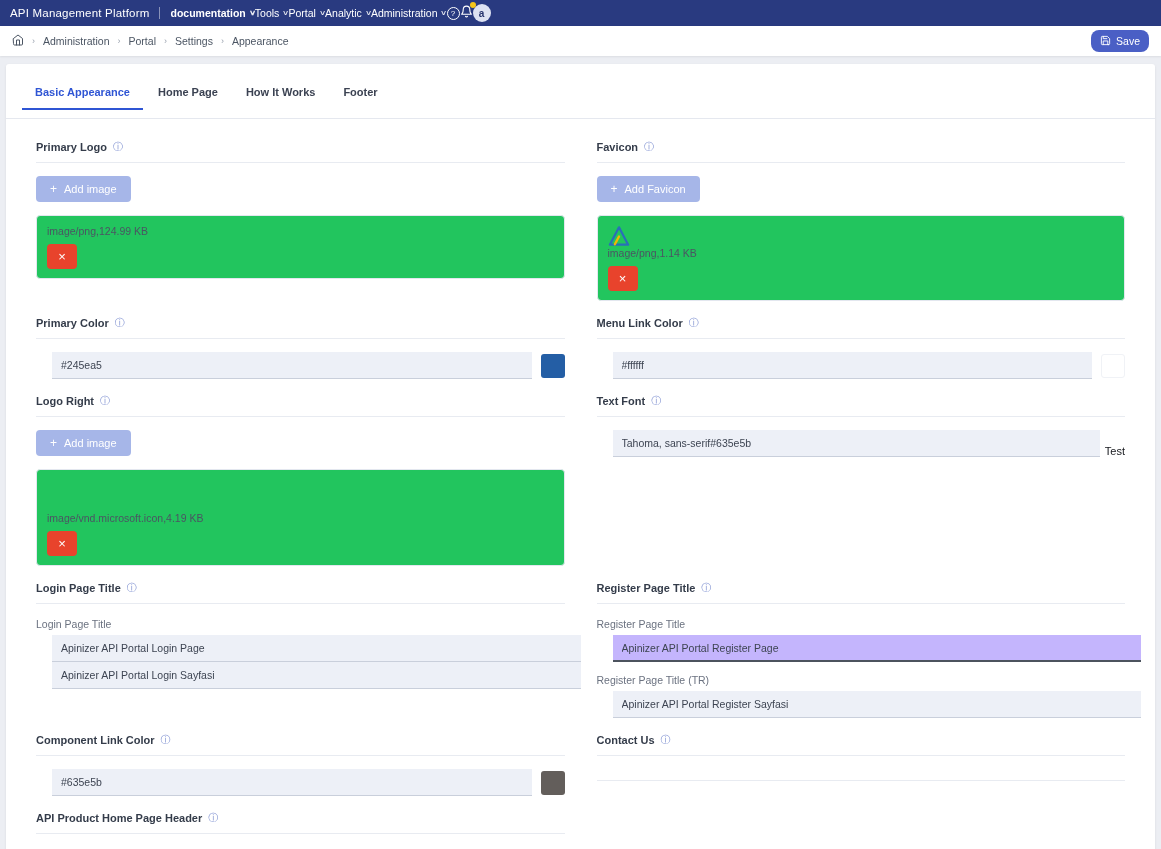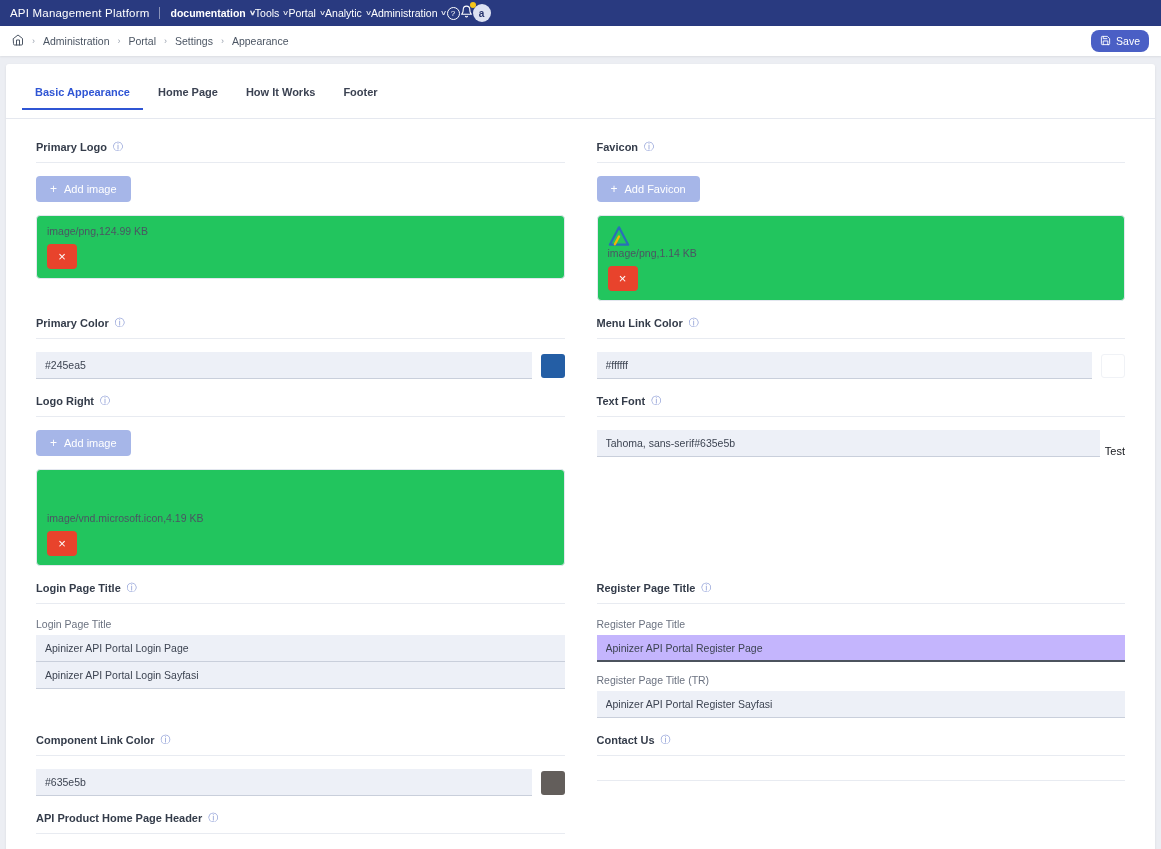--- a/index.html
+++ b/index.html
@@ -44,21 +44,21 @@
   .btn-add { background:#a6b6e8; border:none; color:#fff; border-radius:4px; font-size:11px; padding:7px 14px; display:inline-flex; gap:7px; align-items:center; }
   .plus { font-size:12px; line-height:1; }
   .preview { border:1px solid #e3e7ef; border-radius:4px; padding:9px 10px 9px; margin-top:13px; background:#22c55e; }
   .preview.tall { padding-top:42px; }
   .file-name { font-size:10.5px; color:#4b5563; margin-bottom:7px; }
   .btn-x { width:30px; height:25px; background:#e8432c; color:#fff; border:none; border-radius:4px; font-size:13px; display:flex; align-items:center; justify-content:center; }
   .fav-logo { margin-bottom:2px; }
   .fav-logo svg { display:block; }
 
   .color-row { display:flex; align-items:center; gap:9px; }
-  .inputf { width:100%; background:#edf0f7; border:none; border-bottom:1px solid #c9cfdb; padding:7px 9px; font-size:10.5px; color:#3d4452; font-family:inherit; border-radius:0; }
+  .inputf { width:100%; background:#edf0f7; border:none; border-bottom:1px solid #c9cfdb; padding:7px 9px; font-size:10.5px; color:#3d4452; font-family:inherit; border-radius:0;margin-left:16px; }
   .inputf.focused { border-bottom:2px solid #4c535e; background:#c4b5fd; padding-bottom:6px; }
   .swatch { width:24px; height:24px; border-radius:3px; flex:0 0 auto; cursor:pointer; }
   .swatch.white { border:1px solid #f0f2f6; }
   .field-label { font-size:10.5px; color:#6b7280; margin:12px 0 5px; }
   .field-label.first { margin-top:14px; }
   .font-row { display:flex; align-items:flex-end; gap:5px; }
   .test-label { font-size:11px; color:#16181d; flex:0 0 auto; }
   .sub-divider { border-bottom:1px solid #e8ebf1; margin-top:24px; }
 </style>
 </head>

